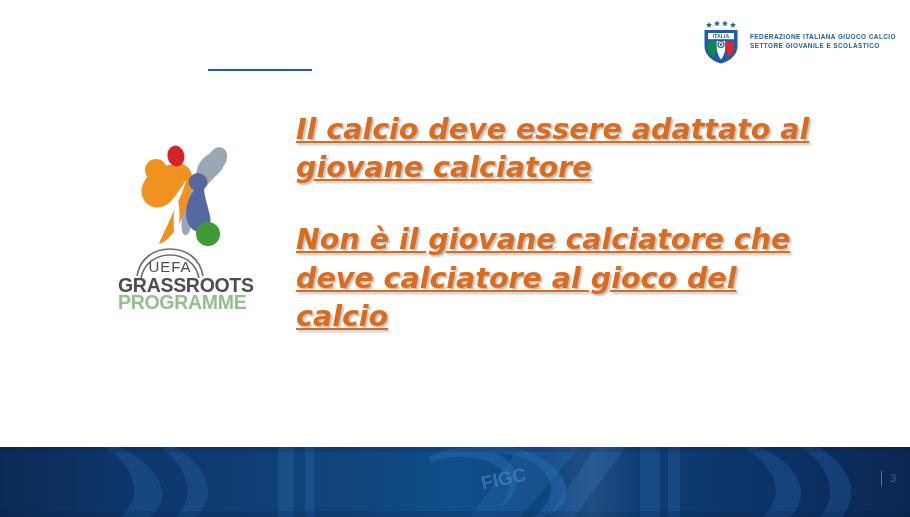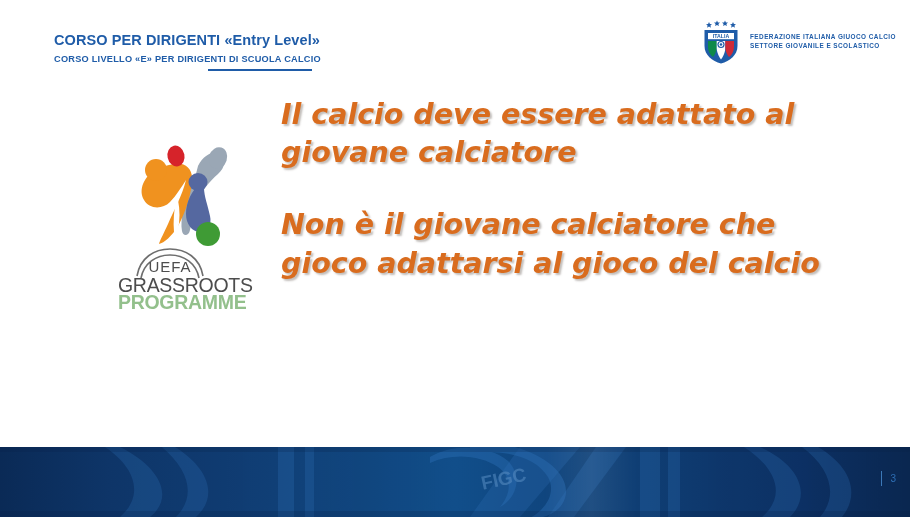--- a/index.html
+++ b/index.html
@@ -71,21 +71,21 @@
   .uefa-logo {
     position: absolute;
     left: 118px; top: 140px;
     width: 126px; height: 172px;
   }
   .uefa-figs { position: absolute; left: 8px; top: 0; width: 112px; height: 108px; }
   .uefa-arc  { position: absolute; left: 16px; top: 106px; width: 72px; height: 34px; }
   .uefa-word1 {
     position: absolute; left: 0; top: 136px; width: 126px;
     text-align: center;
-    font-size: 19.5px; font-weight: normal;
+    font-size: 19.5px; font-weight: bold;
     letter-spacing: -.3px;
     color: #4D4D4D;
     line-height: 1;
   }
   .uefa-word2 {
     position: absolute; left: 0; top: 153px; width: 126px;
     text-align: center;
     font-size: 19.5px; font-weight: bold;
     letter-spacing: -.3px;
     color: #93C08C;
@@ -98,21 +98,21 @@
     left: 281px; top: 96px;
     width: 560px;
     color: #D96C1E;
     font-family: "DejaVu Sans", sans-serif;
     font-weight: bold;
     font-style: italic;
     font-size: 28.5px;
     line-height: 1.34;
     text-shadow: 2px 2px 2px rgba(120,110,105,.45);
   }
-  .quote p { margin: 0; }
+  .quote p { margin: 15px; text-decoration: underline; }
   .quote .para2 { margin-top: 34px; }
 
   
   .workshop {
     position: absolute;
     left: 59px; top: 400px;
     font-size: 19px;
     color: #262F66;
     letter-spacing: .1px;
   }
@@ -145,24 +145,20 @@
     display: inline-block;
     width: 1px; height: 15px;
     background: #3C79B8;
   }
 </style>
 </head>
 <body>
 
 <div class="slide">
 
-  <div class="hdr-left">
-    <div class="hdr-title">CORSO PER DIRIGENTI «Entry Level»</div>
-    <div class="hdr-sub">CORSO LIVELLO «E» PER DIRIGENTI DI SCUOLA CALCIO</div>
-  </div>
   <div class="hdr-rule"></div>
 
   <div class="figc-block">
     <div class="figc-shield">
       <svg width="42" height="45" viewBox="0 0 42 45">
 
         <g fill="#1F5CA8">
           <polygon points="9,3 9.9,5 12,5.2 10.4,6.6 10.9,8.7 9,7.5 7.1,8.7 7.6,6.6 6,5.2 8.1,5"></polygon>
           <polygon points="17,1.4 17.9,3.4 20,3.6 18.4,5 18.9,7.1 17,5.9 15.1,7.1 15.6,5 14,3.6 16.1,3.4"></polygon>
           <polygon points="25,1.4 25.9,3.4 28,3.6 26.4,5 26.9,7.1 25,5.9 23.1,7.1 23.6,5 22,3.6 24.1,3.4"></polygon>
@@ -222,21 +218,21 @@
         <path d="M7,32 C10,17 22,9 36,9 C50,9 62,17 65,32" fill="none" stroke="#6E6E6E" stroke-width="1.6"></path>
         <text x="36" y="26" font-family="Liberation Sans, sans-serif" font-size="15" fill="#4D4D4D" text-anchor="middle" letter-spacing="1">UEFA</text>
       </svg>
     </div>
     <div class="uefa-word1">GRASSROOTS</div>
     <div class="uefa-word2">PROGRAMME</div>
   </div>
 
   <div class="quote">
     <p class="para1">Il calcio deve essere adattato al giovane calciatore</p>
-    <p class="para2">Non è il giovane calciatore che gioco adattarsi al gioco del calcio</p>
+    <p class="para2">Non è il giovane calciatore che deve calciatore al gioco del calcio</p>
   </div>
 
 
   <div class="footer">
     <svg class="footer-swirl" viewBox="0 0 910 70" preserveAspectRatio="none">
       <defs>
         <linearGradient id="fg" x1="0" y1="0" x2="1" y2="0">
           <stop offset="0" stop-color="#0A2A56"></stop>
           <stop offset="0.12" stop-color="#0E3568"></stop>
           <stop offset="0.30" stop-color="#103F76"></stop>

